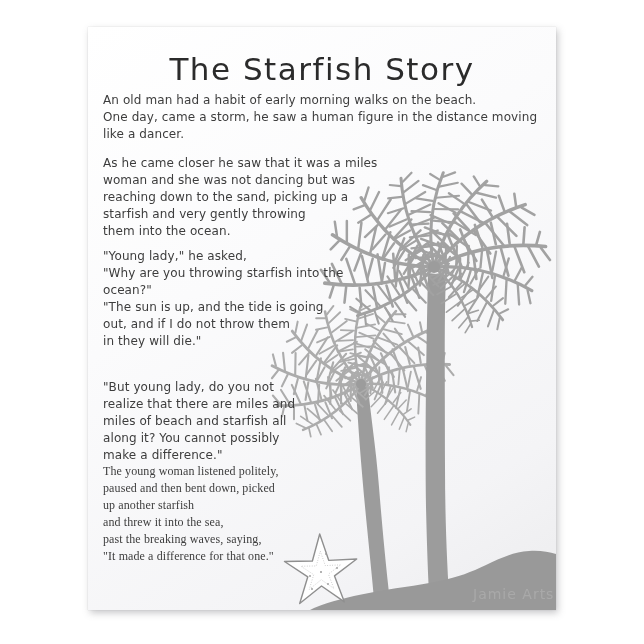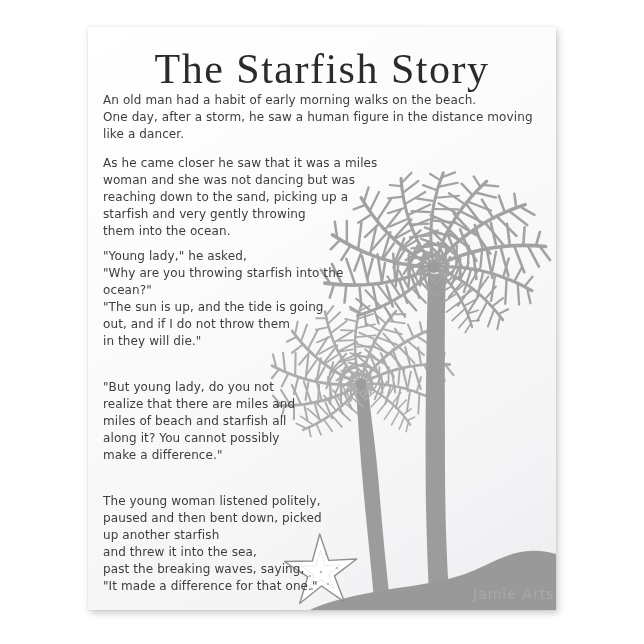--- a/index.html
+++ b/index.html
@@ -7,33 +7,33 @@
   .scene{position:relative;width:644px;height:644px;background:#ffffff;}
   .poster{
     position:absolute;left:88px;top:27px;width:468px;height:583px;
     background:linear-gradient(148deg,#ffffff 0%,#fbfbfc 38%,#f4f4f6 80%,#ececee 100%);
     box-shadow:2px 3px 7px rgba(110,110,115,.38),0 0 1px rgba(0,0,0,.18);
     overflow:hidden;
   }
   .art{position:absolute;left:0;top:0;width:468px;height:583px;}
   .title{
     position:absolute;top:24px;left:0;width:100%;margin:0;
-    text-align:center;font-size:42px;font-weight:400;letter-spacing:1.5px;
-    color:#2b2b2b;line-height:36px;font-family:Liberation Serif, serif;
+    text-align:center;font-size:31px;font-weight:400;letter-spacing:1.5px;
+    color:#2b2b2b;line-height:36px;
   }
   .story p{
     position:absolute;left:15px;margin:0;width:448px;
     font-size:12px;line-height:17px;color:#3d3d3d;
     white-space:pre;letter-spacing:.1px;
   }
   .p1{top:65px;}
   .p2{top:128px;}
   .p3{top:221px;}
   .p4{top:352px;}
-  .p5{top:466px;}
+  .p5{top:436px;font-family:Liberation Serif, serif;}
   .sp{fill:none;stroke-width:3.2;stroke-linecap:round;}
   .lf{fill:none;stroke-width:2.3;stroke-linecap:round;}
   .star-outline{fill:#ffffff;stroke:#8f8f8f;stroke-width:1.4;stroke-linejoin:round;}
   .star-inner{fill:none;stroke:#a0a0a0;stroke-width:1.1;stroke-dasharray:1.5 3;stroke-linejoin:round;}
   .wm{font-size:14px;letter-spacing:1px;fill:#a9a9a9;}
 </style>
 </head>
 <body>
 
 <div class="scene">
@@ -99,21 +99,21 @@
         <circle cx="222" cy="549" r="0.9" fill="#9a9a9a"></circle>
         <circle cx="240" cy="557" r="0.9" fill="#9a9a9a"></circle>
         <circle cx="224" cy="562" r="0.9" fill="#9a9a9a"></circle>
       </g>
     </svg>
 
     <h1 class="title">The Starfish Story</h1>
 
     <div class="story">
       <p class="p1">An old man had a habit of early morning walks on the beach.
-One day, after a storm, he saw a human figure in the distance moving
+One day, came a storm, he saw a human figure in the distance moving
 like a dancer.</p>
       <p class="p2">As he came closer he saw that it was a miles
 woman and she was not dancing but was
 reaching down to the sand, picking up a
 starfish and very gently throwing
 them into the ocean.</p>
       <p class="p3">"Young lady," he asked,
 "Why are you throwing starfish into the
 ocean?"
 "The sun is up, and the tide is going

